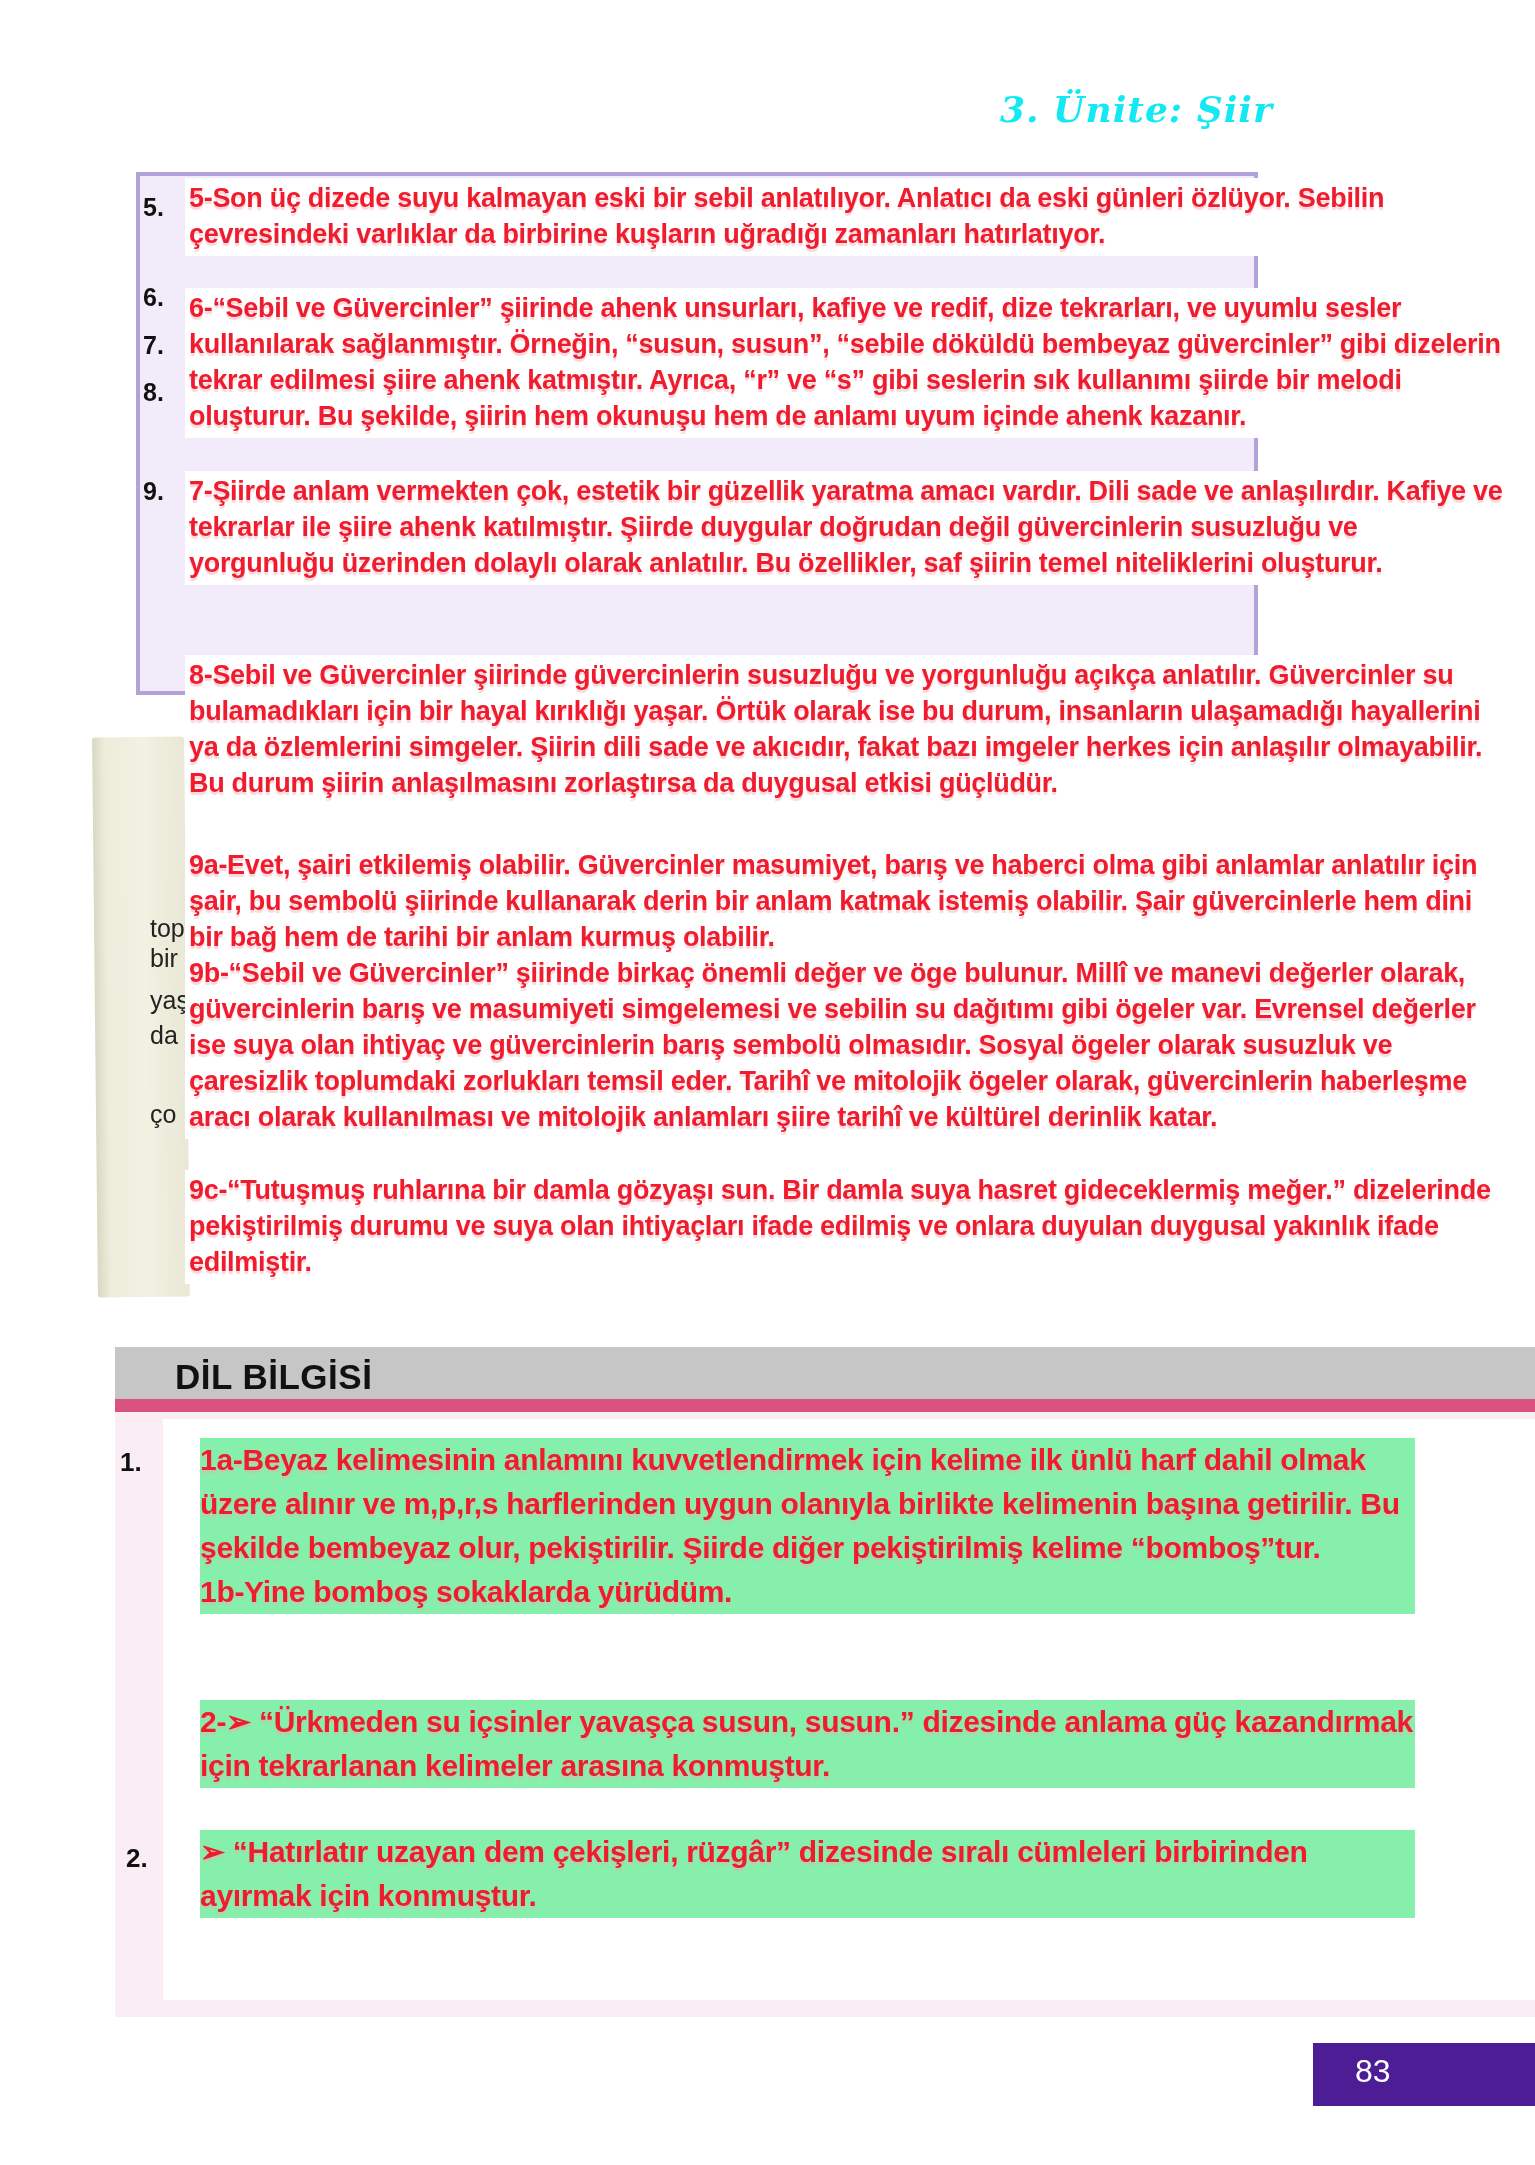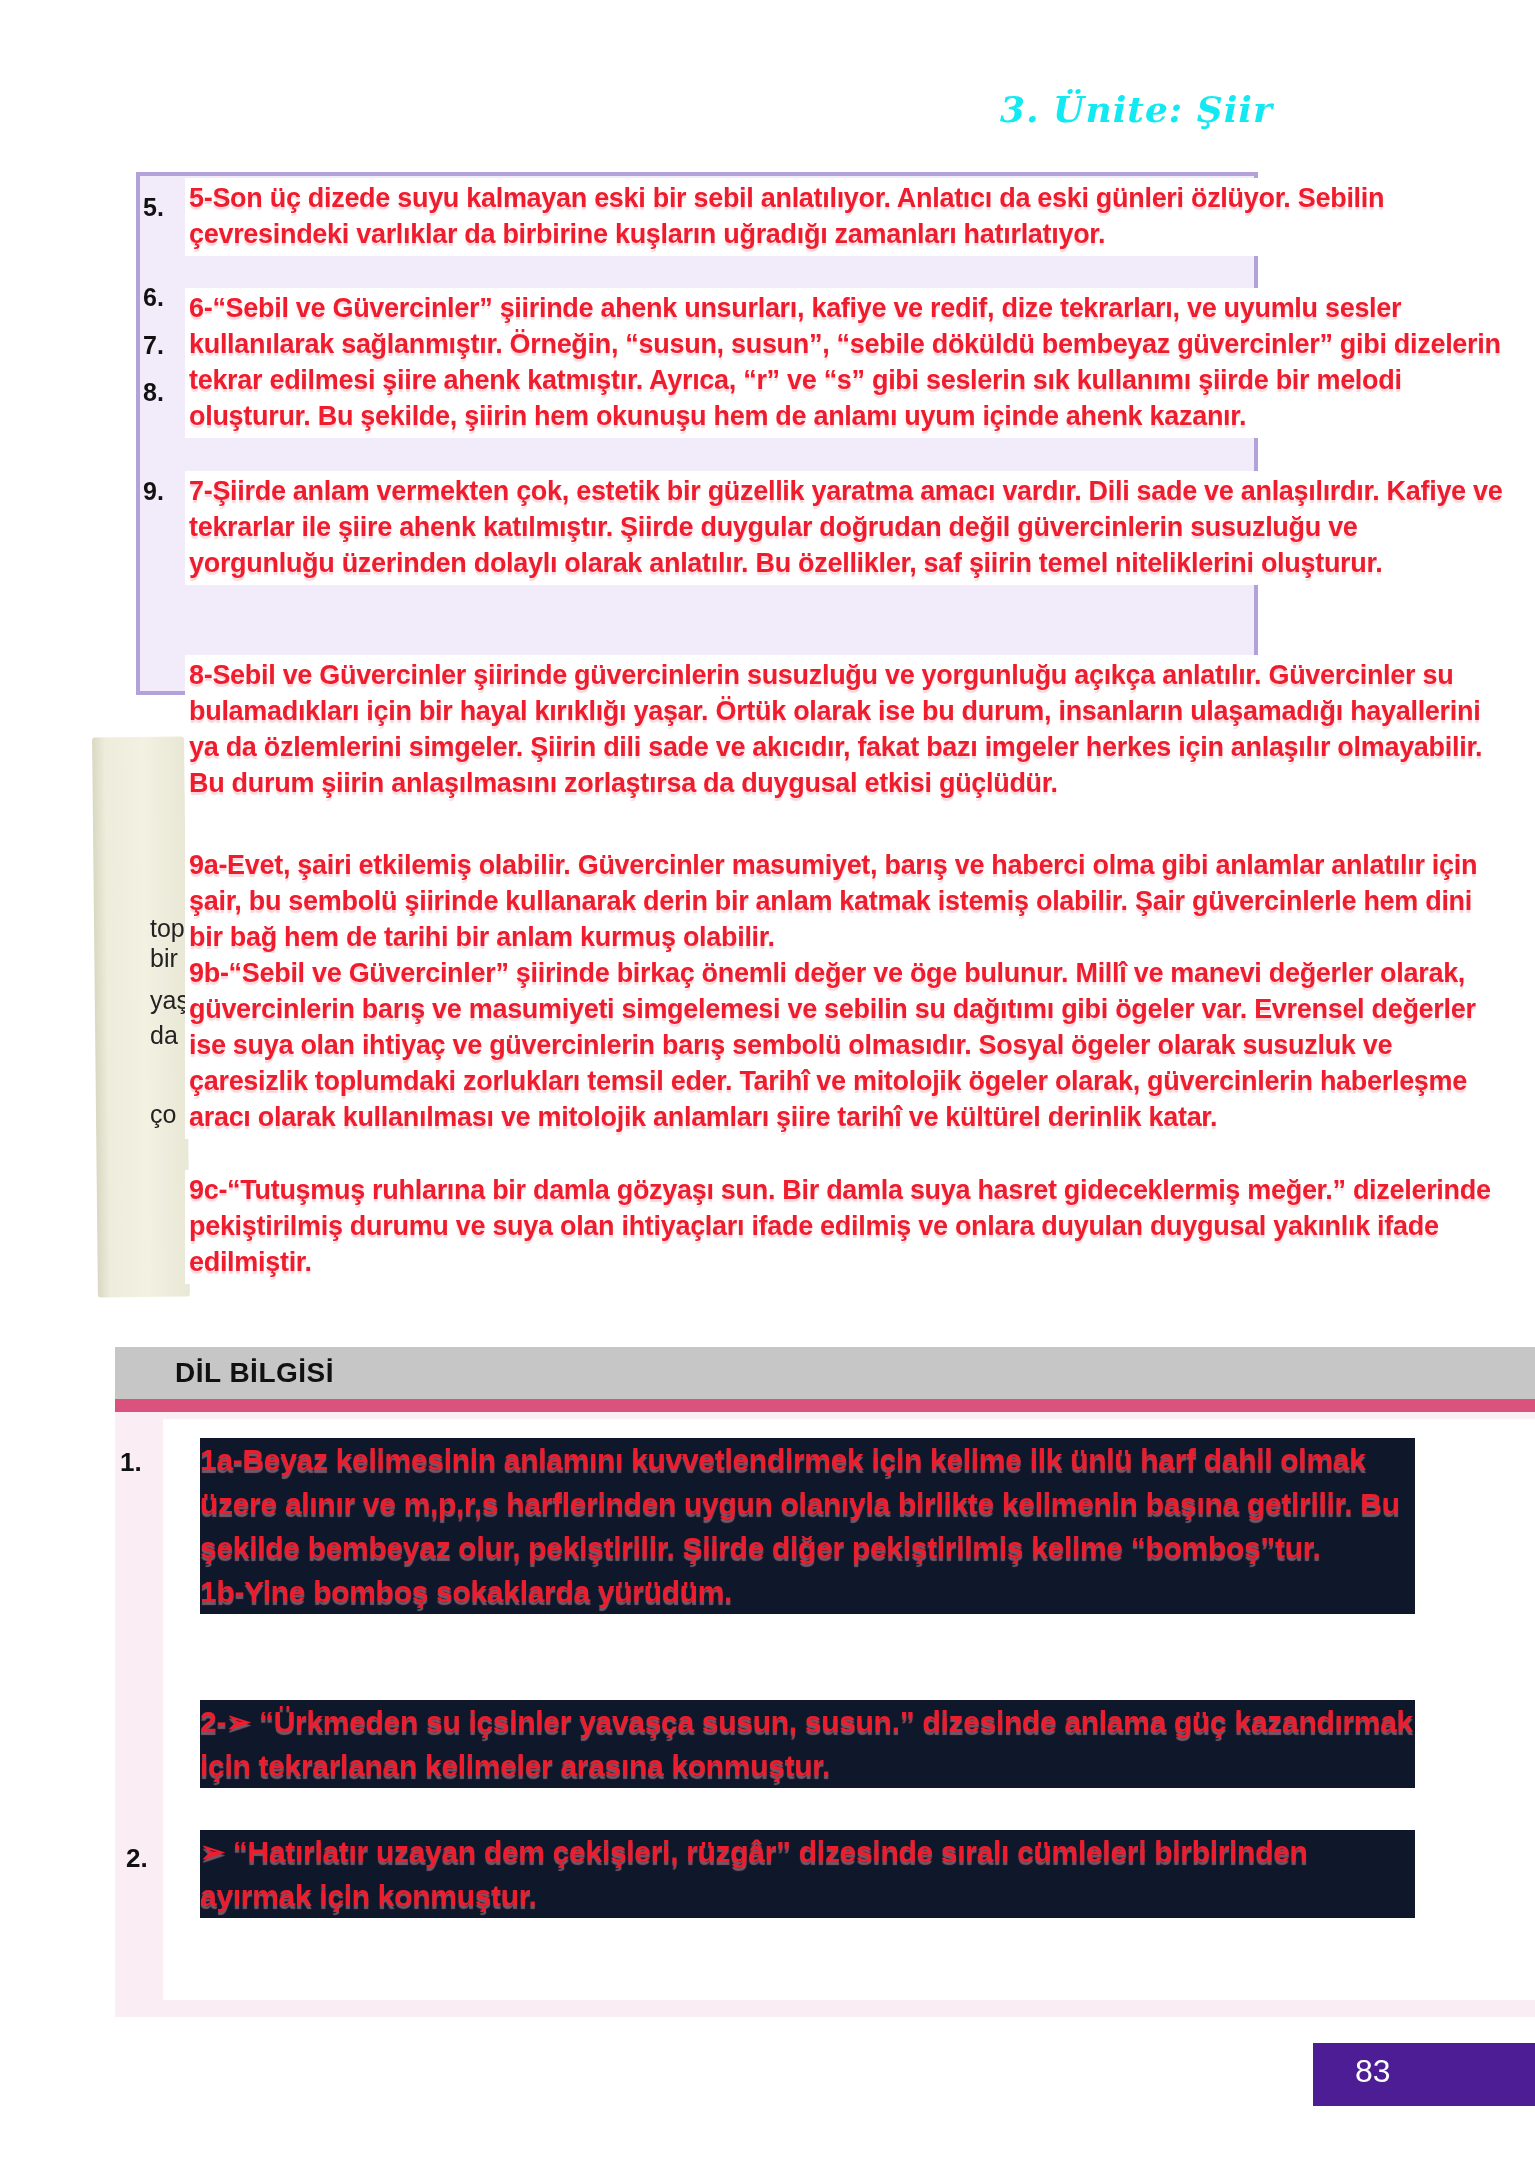--- a/index.html
+++ b/index.html
@@ -30,32 +30,32 @@
   .answer-par{position:absolute;left:185px;width:1318px;z-index:4;background:#ffffff;
     color:#ee1c2d;font-weight:700;font-size:27px;line-height:36px;letter-spacing:-0.3px;
     padding:2px 4px 4px 4px;white-space:pre-line;
     text-shadow:0 3px 1px rgba(246,166,178,0.45);}
   .p5{top:178px;} .p6{top:288px;} .p7{top:471px;} .p8{top:655px;}
   .p9a{top:845px;} .p9b{top:953px;} .p9c{top:1170px;}
 
   
   .dil-bar{position:absolute;left:115px;top:1347px;width:1420px;height:52px;
     background:#c7c6c6;z-index:1;}
-  .dil-title{position:absolute;left:60px;top:10px;color:#111;font-weight:700;font-size:28px;
+  .dil-title{position:absolute;left:60px;top:10px;color:#111;font-weight:700;font-size:35px;
     letter-spacing:0.5px;}
   .dil-stripe{position:absolute;left:115px;top:1399px;width:1420px;height:13px;
     background:#d9537e;z-index:1;}
   .dil-panel{position:absolute;left:115px;top:1412px;width:1420px;height:605px;
     background:#faedf4;z-index:1;}
   .dil-white{position:absolute;left:163px;top:1419px;width:1372px;height:581px;
     background:#ffffff;z-index:2;}
   .dnum{position:absolute;z-index:3;color:#111;font-weight:700;font-size:26px;}
   .dnum1{left:120px;top:1447px;} .dnum2{left:126px;top:1843px;}
 
-  .dil-par{position:absolute;left:200px;width:1215px;z-index:4;background:#0f172a;
+  .dil-par{position:absolute;left:200px;width:1215px;z-index:4;background:#86efac;
     color:#ee1c2d;font-weight:700;font-size:30px;line-height:44px;letter-spacing:-0.3px;
     white-space:pre-line;text-shadow:0 3px 1px rgba(246,166,178,0.45);}
   .d1{top:1438px;} .d2{top:1700px;} .d3{top:1830px;}
 
   
   .page-badge{position:absolute;left:1313px;top:2043px;width:222px;height:63px;
     background:#4c1d95;z-index:5;}
   .page-badge span{position:absolute;left:42px;top:10px;color:#ffffff;font-size:32px;
     font-weight:400;}
 </style>

